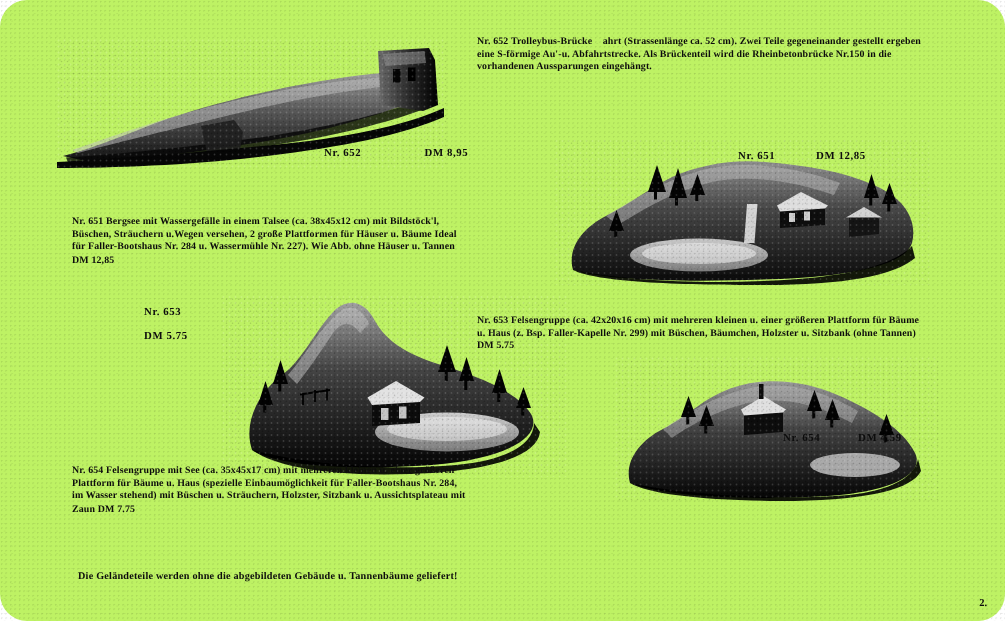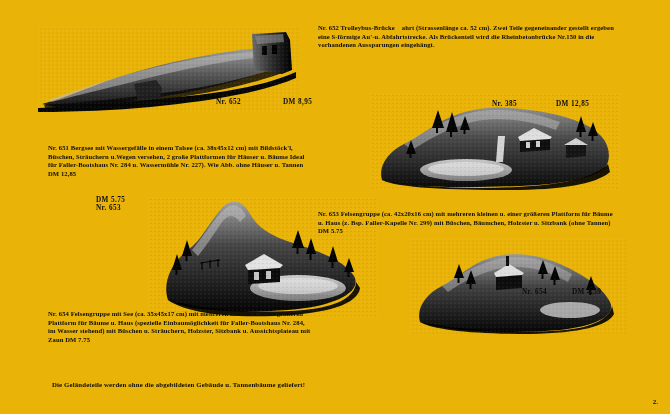--- a/index.html
+++ b/index.html
@@ -12,21 +12,22 @@
     height: 414px;
     position: relative;
     overflow: hidden;
     font-family: "Liberation Serif", serif;
     color: #111;
   }
   .page {
     position: absolute;
     left: 0; top: 0;
     width: 670px; height: 414px;
-    background: #eab308;
+    background: #bef264;
+    border-radius: 18px;
   }
   .txt {
     position: absolute;
     font-family: "Liberation Serif", serif;
     font-weight: bold;
     font-size: 6.6px;
     line-height: 8.6px;
     letter-spacing: 0.1px;
     color: #0d0d0d;
     white-space: pre-wrap;
@@ -185,22 +186,22 @@
         <path d="M36 62 L 41 48 L 46 62 Z"></path>
           <rect x="39.5" y="62" width="2" height="4"></rect>
       </g>
 
       <path d="M12 88 C 50 96, 110 98, 162 94 C 200 91, 226 84, 238 72 L 240 80
                C 226 92, 192 98, 140 98 C 80 98, 28 96, 12 88 Z" fill="#101010" opacity=".9"></path>
       <rect x="0" y="0" width="250" height="98" fill="url(#speck651)" opacity=".5"></rect>
     </svg>
   </div>
 
-  <div class="cap" style="left:492px; top:100px;">Nr. 385</div>
-  <div class="cap" style="left:556px; top:100px;">DM 12,85</div>
+  <div class="cap" style="left:492px; top:100px;">Nr. 651</div>
+  <div class="cap" style="left:544px; top:100px;">DM 12,85</div>
 
   <div class="txt" style="left:48px; top:144px; width:260px;">Nr. 651 Bergsee mit Wassergefälle in einem Talsee (ca. 38x45x12 cm) mit Bildstöck'l, Büschen, Sträuchern u.Wegen versehen, 2 große Plattformen für Häuser u. Bäume Ideal für Faller-Bootshaus Nr. 284 u. Wassermühle Nr. 227). Wie Abb. ohne Häuser u. Tannen DM 12,85</div>
 
   <div class="model" style="left:410px; top:238px; width:216px; height:96px;">
     <svg width="216" height="96" viewBox="0 0 216 96">
       <defs>
         <linearGradient id="g653" x1="0" y1="0" x2="0" y2="1">
           <stop offset="0%" stop-color="#969690"></stop>
           <stop offset="42%" stop-color="#4a4a45"></stop>
           <stop offset="100%" stop-color="#161614"></stop>
@@ -233,21 +234,21 @@
         <path d="M176 52 L 181 38 L 186 52 Z"></path>
           <rect x="179.5" y="52" width="2" height="5"></rect>
       </g>
       <path d="M10 84 C 46 92, 110 96, 156 92 C 184 89, 200 80, 202 68 L 204 76
                C 198 88, 170 95, 120 96 C 62 96, 24 92, 10 84 Z" fill="#0f0f0e" opacity=".9"></path>
       <rect x="0" y="0" width="216" height="96" fill="url(#speck653)" opacity=".5"></rect>
     </svg>
   </div>
 
   <div class="cap" style="left:48px; top:204px;padding-left:48px;">Nr. 653</div>
-  <div class="cap" style="left:96px; top:196px;">DM 5.75</div>
+  <div class="cap" style="left:96px; top:220px;">DM 5.75</div>
 
   <div class="txt" style="left:318px; top:210px; width:300px;">Nr. 653 Felsengruppe (ca. 42x20x16 cm) mit mehreren kleinen u. einer größeren Plattform für Bäume u. Haus (z. Bsp. Faller-Kapelle Nr. 299) mit Büschen, Bäumchen, Holzster u. Sitzbank (ohne Tannen) DM 5.75</div>
 
   <div class="model" style="left:148px; top:196px; width:230px; height:122px;">
     <svg width="230" height="122" viewBox="0 0 230 122">
       <defs>
         <linearGradient id="g654" x1="0" y1="0" x2="0" y2="1">
           <stop offset="0%" stop-color="#9d9d96"></stop>
           <stop offset="40%" stop-color="#4d4d48"></stop>
           <stop offset="100%" stop-color="#151513"></stop>

